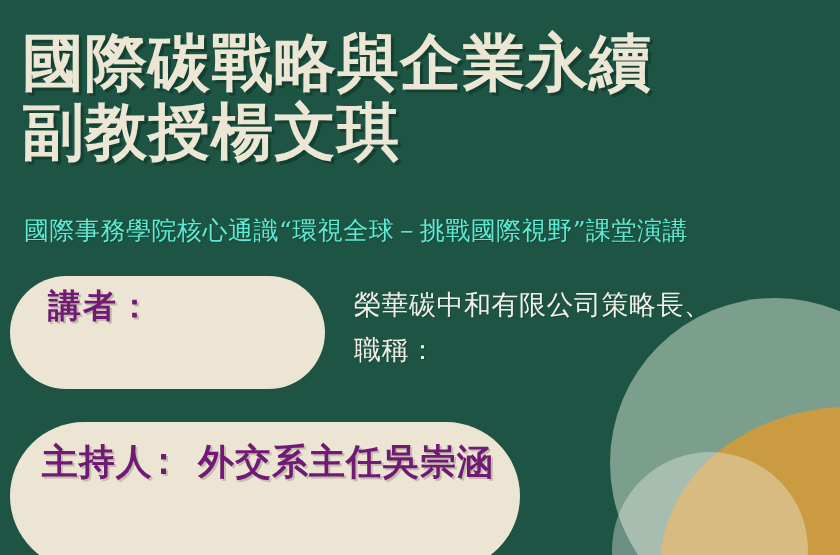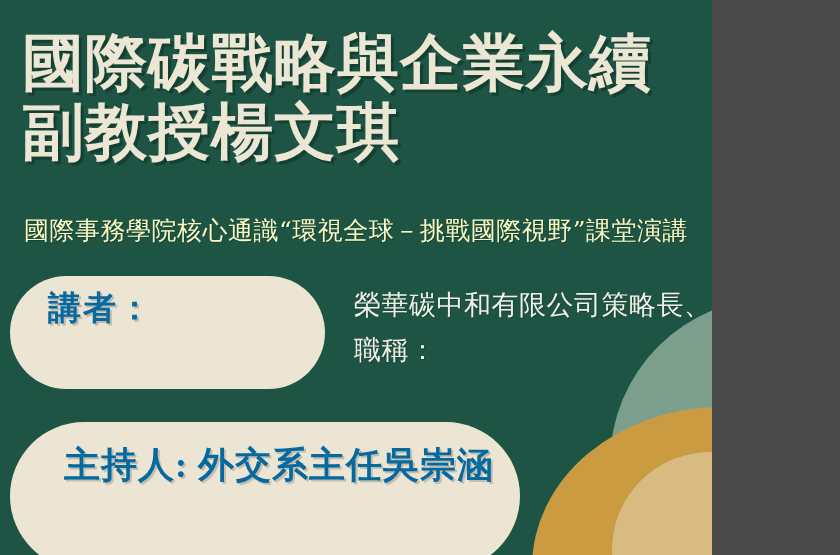--- a/index.html
+++ b/index.html
@@ -3,21 +3,21 @@
 <meta charset="utf-8">
 <title>Event Poster</title>
 <style>
   html, body {
     margin: 0;
     padding: 0;
     background: #4a4a4a;
   }
   #poster {
     position: relative;
-    width: 712px;
+    width: 840px;
     height: 555px;
     overflow: hidden;
     background: #1d5444;
     font-family: "Liberation Sans", sans-serif;
     -webkit-font-smoothing: antialiased;
   }
 
   
   .deco-layer {
     position: absolute;
@@ -72,35 +72,35 @@
   }
 
   
   .subtitle {
     position: absolute;
     left: 24px;
     top: 214px;
     font-family: "DejaVu Serif", serif;
     font-size: 25px;
     line-height: 34px;
-    color: #fef9c3;
+    color: #5eead4;
     letter-spacing: 0.5px;
     white-space: nowrap;
     text-shadow: 1px 1px 0 rgba(12, 48, 36, 0.4);
   }
 
   
   .pill {
     position: absolute;
     background: #ece5d3;
     border-radius: 120px;
     box-sizing: border-box;
-    font-family: Liberation Serif, serif;
+    font-family: Liberation Mono, monospace;
     font-weight: bold;
-    color: #0369a1;
+    color: #701a75;
   }
   .pill-speaker {
     left: 10px;
     top: 276px;
     width: 315px;
     height: 113px;
     padding: 10px 0 0 38px;
   }
   .pill-speaker .pl {
     font-size: 33px;

